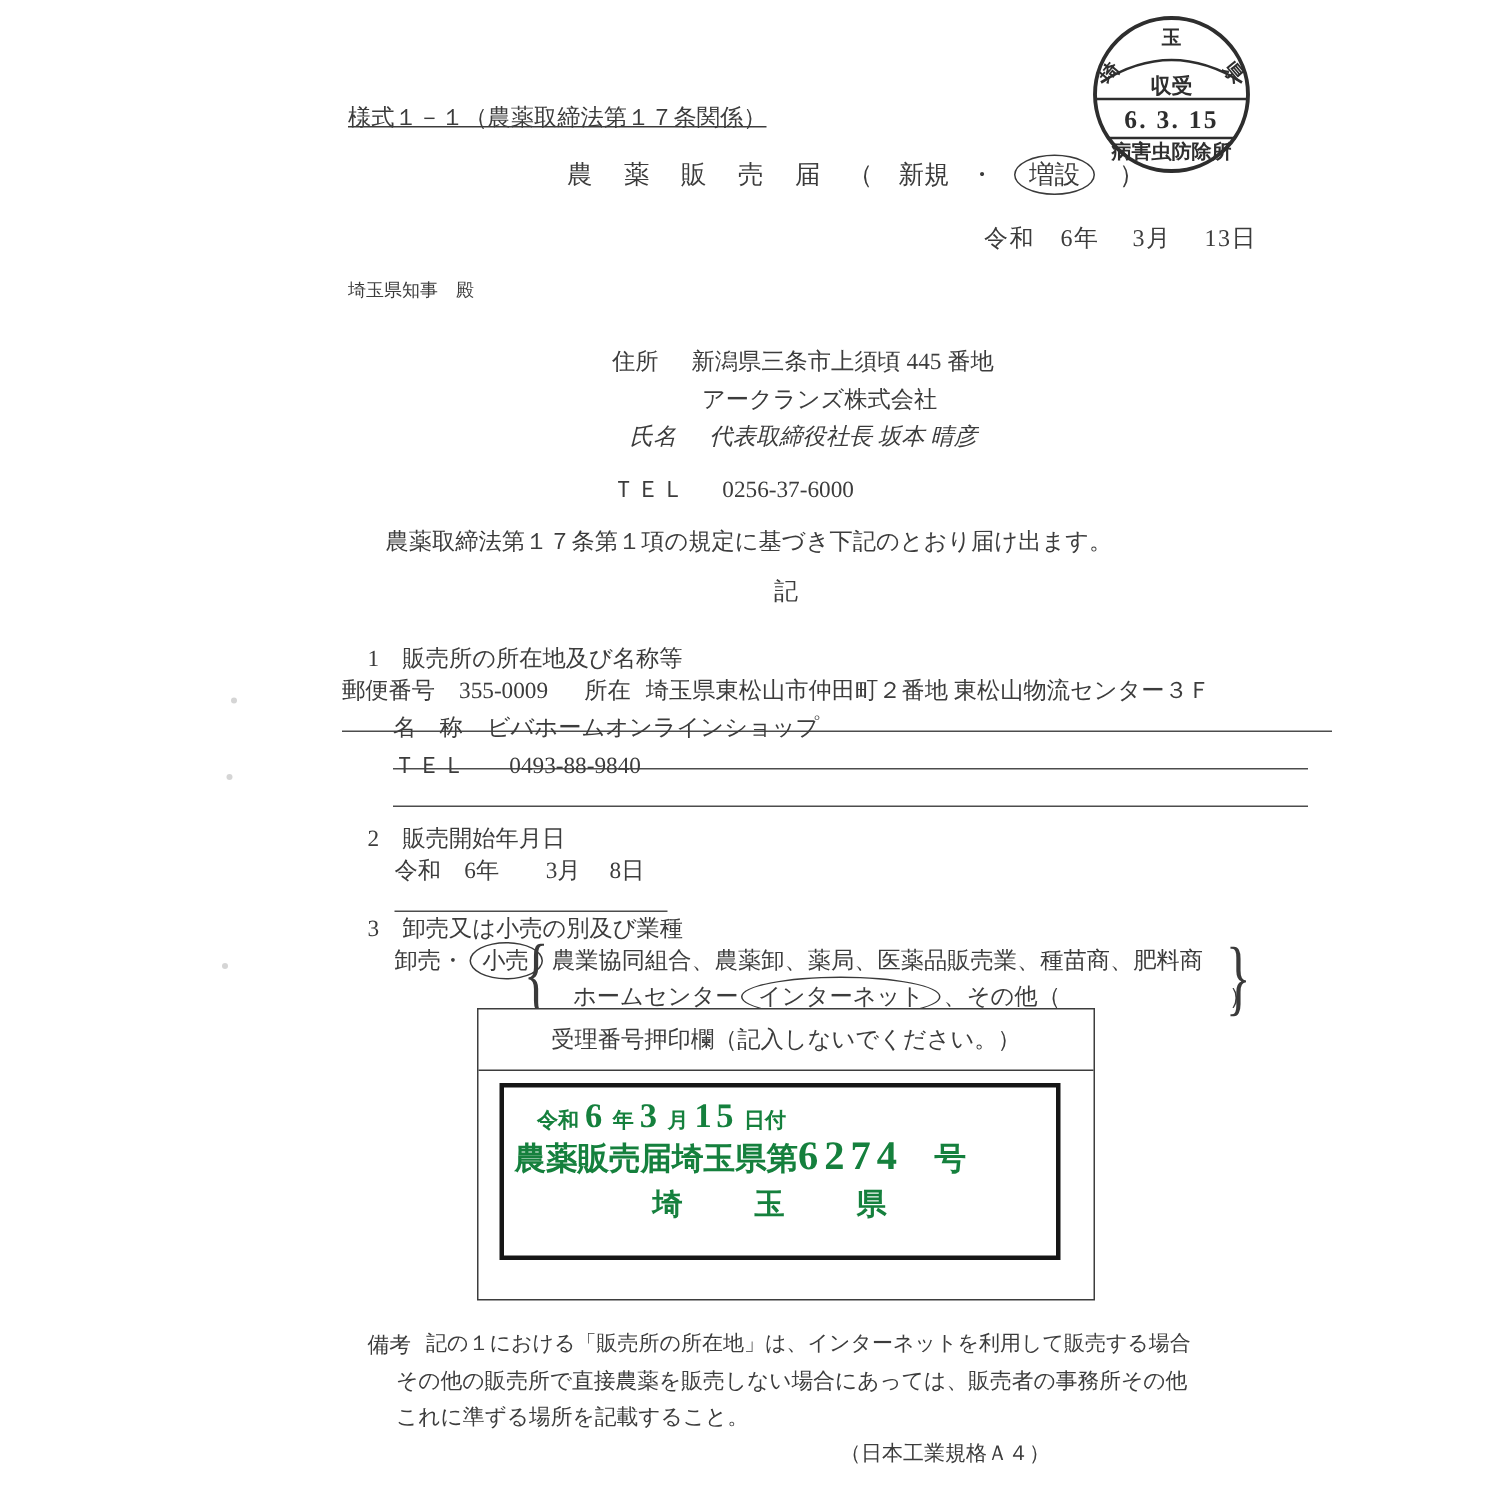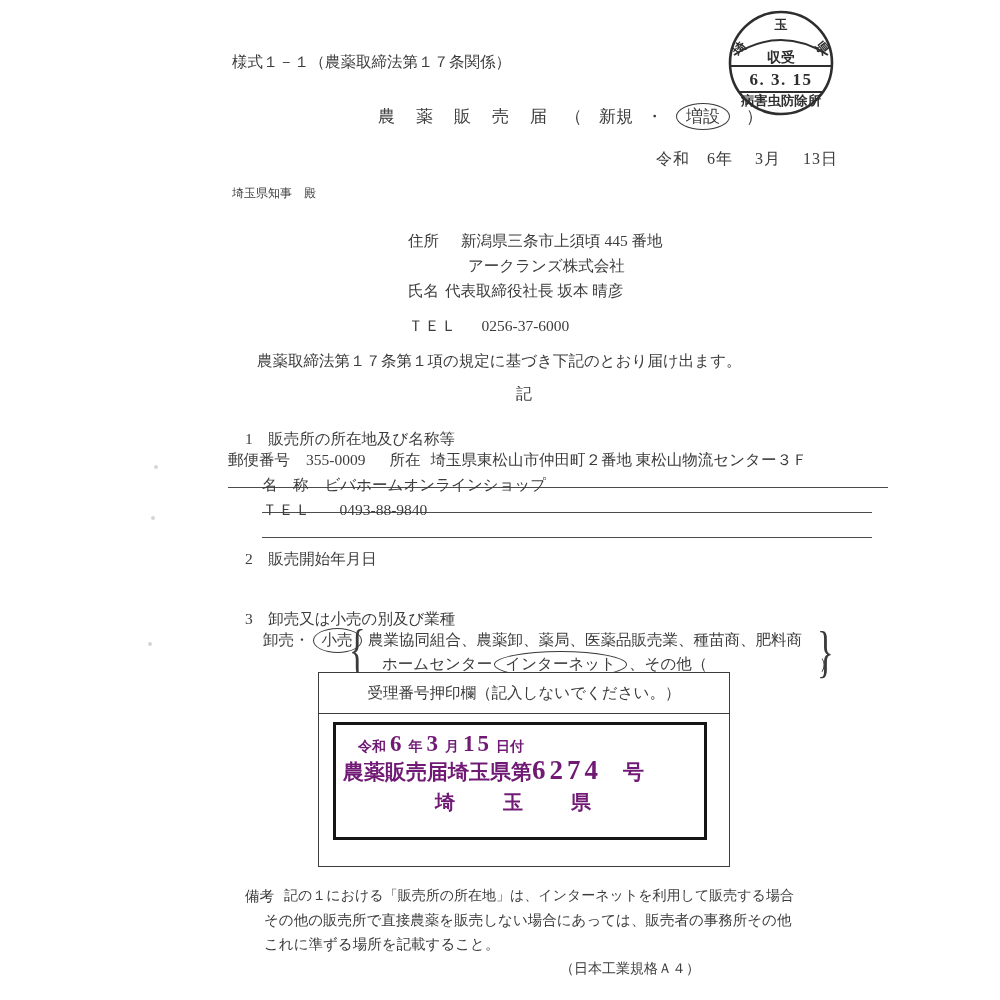--- a/index.html
+++ b/index.html
@@ -6,31 +6,31 @@
   .page{position:relative;width:1000px;height:1000px;background:#ffffff;overflow:hidden;
         font-family:"Liberation Serif","DejaVu Serif",serif;color:#3c3c3c;font-size:15.5px;}
   .abs{position:absolute;white-space:nowrap;}
   .ul{border-bottom:1.6px solid #4c4c4c;padding-bottom:16px;}
   .row{display:flex;align-items:baseline;}
   .circled{display:inline-block;border:1.7px solid #3a3a3a;border-radius:50%;text-align:center;}
   .brace{font-size:56px;font-weight:400;color:#3a3a3a;transform:scaleX(0.62);transform-origin:center;line-height:1;}
   .box{position:absolute;border:1.6px solid #3d3d3d;background:#fff;}
   .box-divider{position:absolute;left:0;right:0;top:40px;border-bottom:1.4px solid #3d3d3d;}
   .stampbox{position:absolute;border:3px solid #161616;color:#111;}
-  .stamp-line{display:flex;align-items:baseline;font-weight:700;color:#701a75;}
+  .stamp-line{display:flex;align-items:baseline;font-weight:700;color:#15803d;}
   .sm{font-size:14px;} .lg{font-size:23px;letter-spacing:3px;}
   .speck{position:absolute;width:4px;height:4px;border-radius:50%;background:#c3c3c3;opacity:.7;}
   svg text{font-family:"Liberation Serif","DejaVu Serif",serif;}
 </style>
 </head>
 <body>
 
 <div class="page">
 
-  <div class="abs" style="left:232px;top:52px;">様式１－１（農薬取締法第１７条関係）</div>
+  <div class="abs" style="left:232px;top:68px;text-decoration:underline;">様式１－１（農薬取締法第１７条関係）</div>
 
   <div class="abs row" style="left:378px;top:103px;font-size:17px;gap:16px;">
     <span style="letter-spacing:2px;">農　薬　販　売　届</span>
     <span>（　新規</span>
     <span style="margin:0 -3px;">・</span>
     <span class="circled" style="padding:1px 9px;">増設</span>
     <span>）</span>
   </div>
 
   <svg class="abs" style="left:726px;top:8px;" width="110" height="110" viewBox="0 0 110 110">
@@ -48,21 +48,21 @@
 
   <div class="abs" style="left:656px;top:149px;font-size:16px;letter-spacing:1px;">令和　6年　 3月　 13日</div>
 
   <div class="abs" style="left:232px;top:185px;font-size:12px;">埼玉県知事　殿</div>
 
   <div class="abs row" style="left:408px;top:231px;gap:22px;">
     <span>住所</span>
     <span>新潟県三条市上須頃 445 番地</span>
   </div>
   <div class="abs" style="left:468px;top:256px;">アークランズ株式会社</div>
-  <div class="abs row" style="left:408px;top:281px;gap:6px;">
+  <div class="abs row" style="left:420px;top:281px;gap:22px;font-style:italic;">
     <span>氏名</span>
     <span>代表取締役社長 坂本 晴彦</span>
   </div>
   <div class="abs row" style="left:408px;top:316px;gap:24px;">
     <span style="letter-spacing:1px;">ＴＥＬ</span>
     <span>0256-37-6000</span>
   </div>
 
   <div class="abs" style="left:257px;top:351px;">農薬取締法第１７条第１項の規定に基づき下記のとおり届け出ます。</div>
 
@@ -78,20 +78,21 @@
   <div class="abs row ul" style="left:262px;top:475px;width:610px;gap:16px;">
     <span>名　称</span>
     <span>ビバホームオンラインショップ</span>
   </div>
   <div class="abs row ul" style="left:262px;top:500px;width:610px;gap:28px;">
     <span style="letter-spacing:1px;">ＴＥＬ</span>
     <span>0493-88-9840</span>
   </div>
 
   <div class="abs" style="left:245px;top:549px;">2　販売開始年月日</div>
+  <div class="abs ul" style="left:263px;top:570px;width:182px;">令和　6年　　3月　 8日</div>
 
   <div class="abs" style="left:245px;top:609px;">3　卸売又は小売の別及び業種</div>
   <div class="abs row" style="left:263px;top:630px;gap:3px;justify-content:flex-end;">
     <span>卸売・</span>
     <span class="circled" style="padding:1px 8px;margin-top:-2px;font-family:Liberation Serif, serif;">小売</span>
   </div>
   <div class="abs brace" style="left:344px;top:622px;">{</div>
   <div class="abs" style="left:368px;top:630px;">農業協同組合、農薬卸、薬局、医薬品販売業、種苗商、肥料商</div>
   <div class="abs row" style="left:382px;top:651px;gap:2px;">
     <span style="padding-top:3px;">ホームセンター</span>

